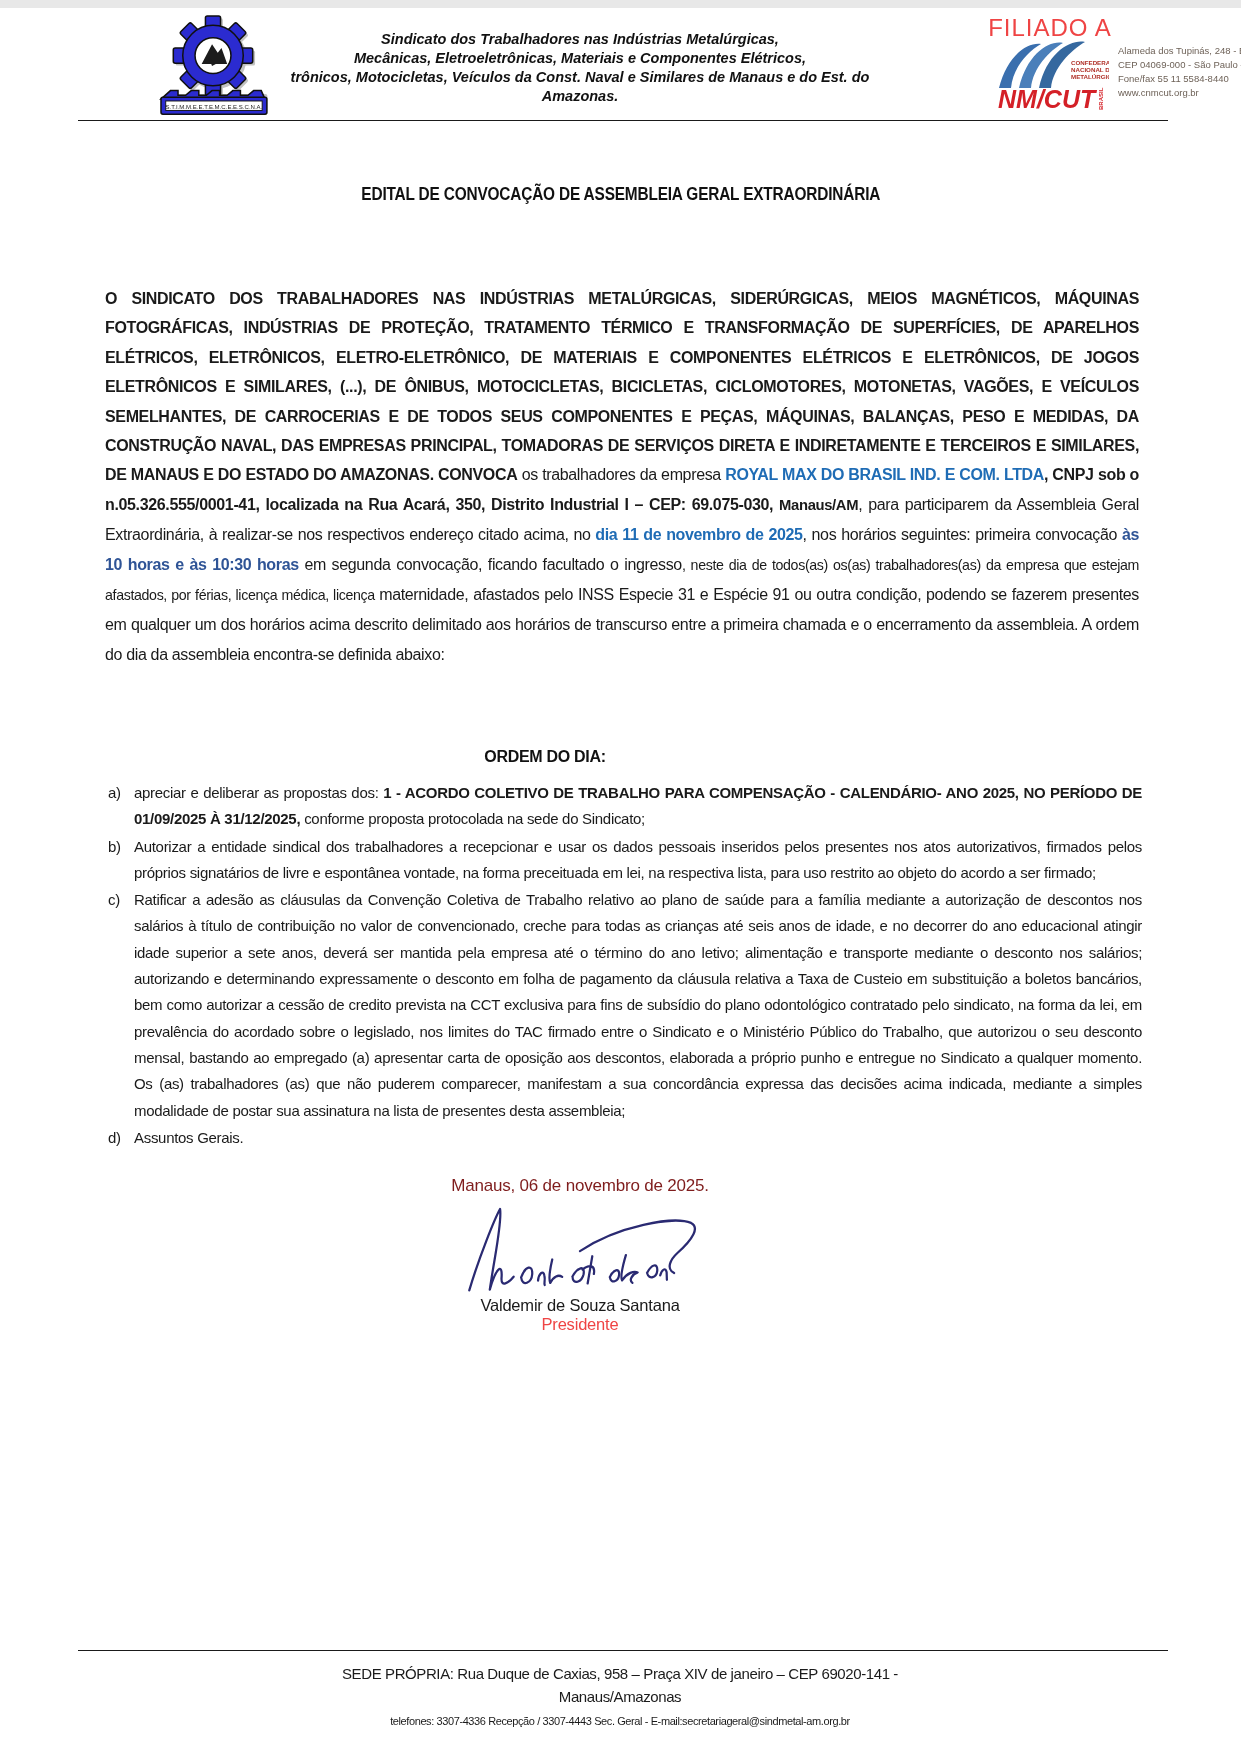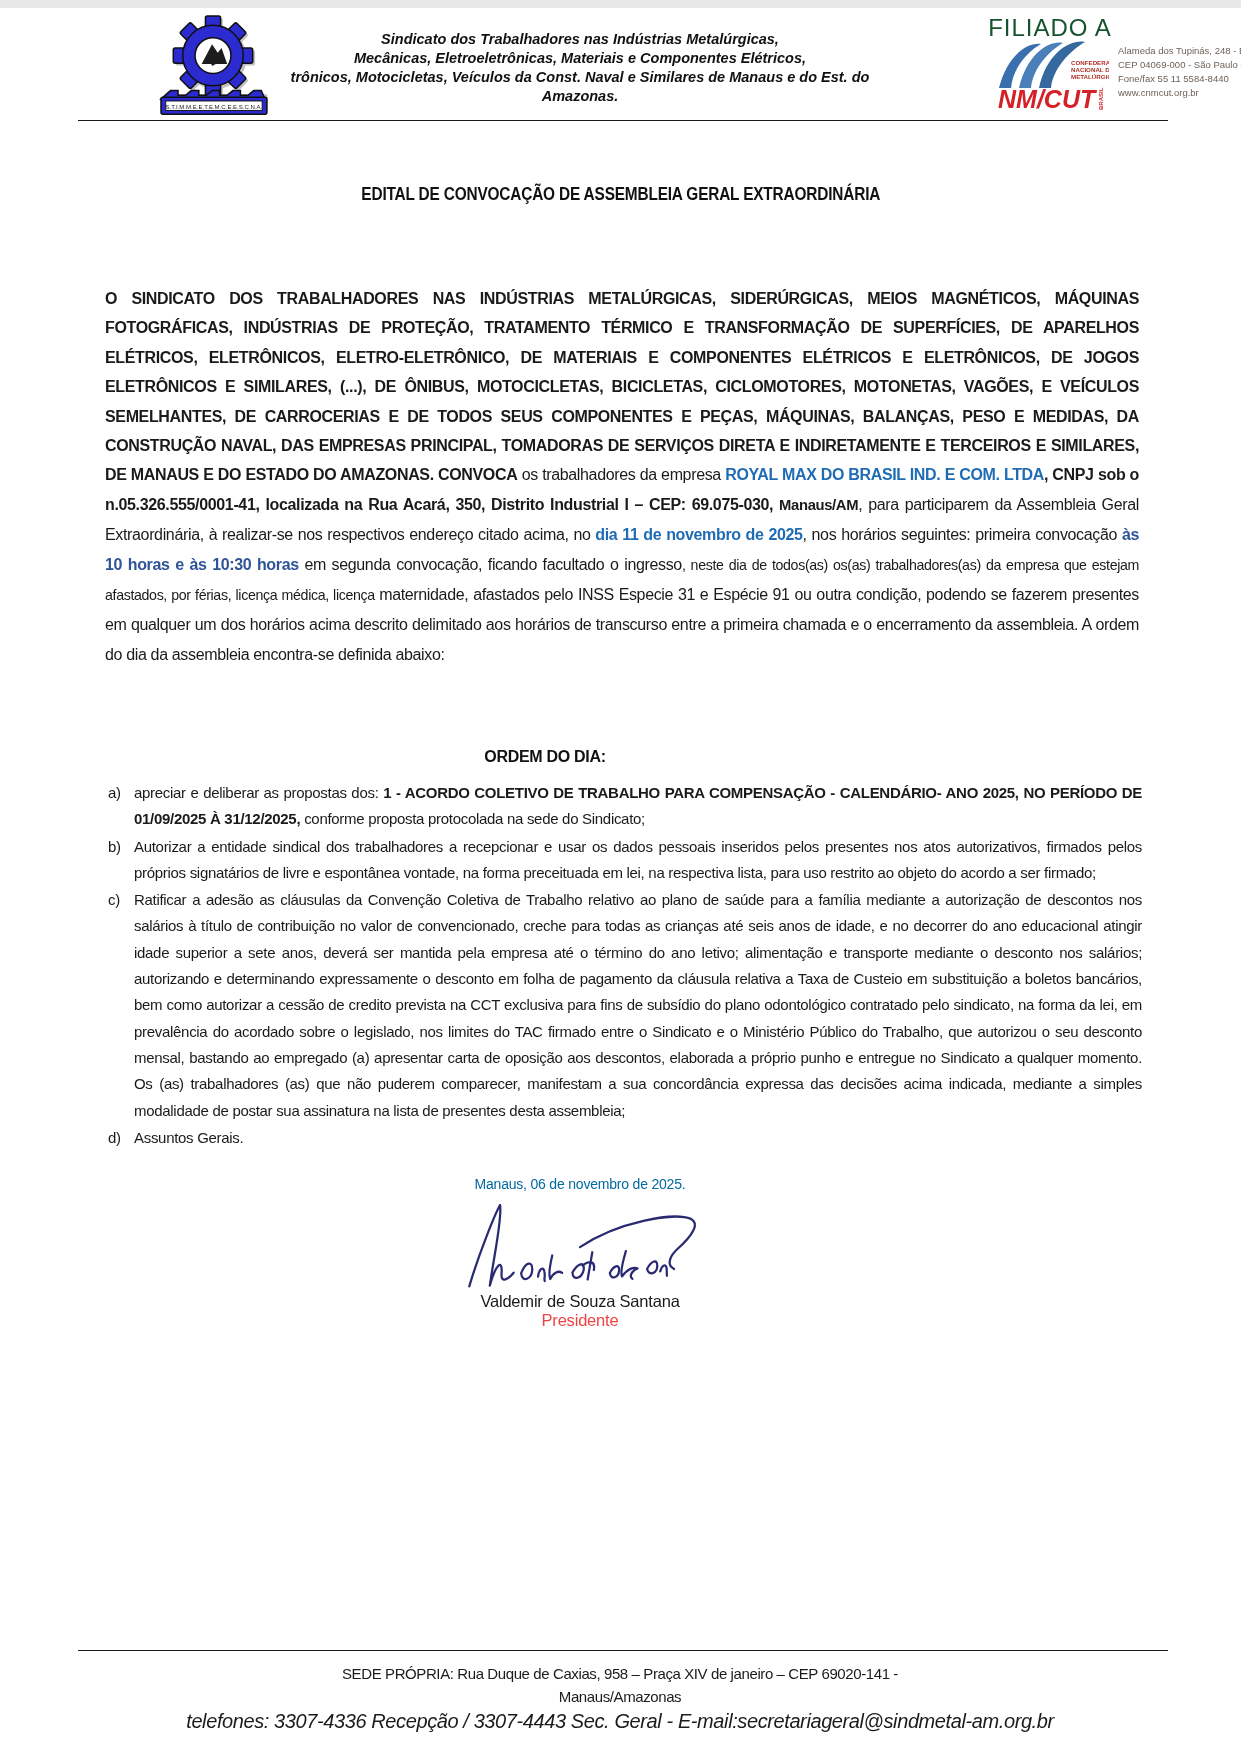--- a/index.html
+++ b/index.html
@@ -13,21 +13,21 @@
   
   .hdr-logo { position:absolute; left:138px; top:6px; width:150px; height:104px; }
   .hdr-center {
     position:absolute; left:260px; top:22px; width:640px;
     text-align:center; font-weight:bold; font-style:italic;
     font-size:14.5px; line-height:19px; color:#111;
   }
   .hdr-center .hdr-line { white-space:nowrap; }
   .filiado {
     position:absolute; left:975px; top:6px; width:150px; text-align:center;
-    font-size:24px; letter-spacing:1px; color:#14532d; font-weight:400;
+    font-size:24px; letter-spacing:1px; color:#ef4444; font-weight:400;
   }
   .cnm-logo { position:absolute; left:997px; top:30px; width:112px; height:76px; }
   .cnm-address {
     position:absolute; left:1118px; top:36px; width:130px;
     font-size:9.5px; line-height:14px; color:#6e6258; white-space:nowrap; overflow:hidden;
   }
   .hdr-rule { position:absolute; left:78px; top:112px; width:1090px; height:0; border-top:1.6px solid #1a1a1a; }
 
   
   .title-wrap { position:absolute; top:176px; left:0; width:1241px; text-align:center; }
@@ -58,32 +58,32 @@
     position:absolute; left:108px; top:772px; width:1034px;
     font-size:15px; line-height:26.3px; text-align:justify; color:#1a1a1a;
     letter-spacing:-0.3px;
   }
   .oitem { display:flex; align-items:flex-start; margin-bottom:1px; }
   .oitem .marker { flex:0 0 26px; }
   .oitem .itext { flex:1; }
 
   
   .closing { position:absolute; left:105px; top:1168px; width:950px; text-align:center; }
-  .date-line { font-size:14px; letter-spacing:-0.2px; color:#0369a1; }
+  .date-line { font-size:17px; letter-spacing:-0.2px; color:#7f1d1d; }
   .signature-svg { display:block; margin:2px auto -10px auto; width:280px; height:108px; transform:rotate(-2deg); }
   .signer-name { font-size:16.5px; letter-spacing:-0.2px; color:#1a1a1a; }
   .signer-role { font-size:16.5px; letter-spacing:-0.2px; color:#ef4444; }
 
   
   .ftr-rule { position:absolute; left:78px; top:1642px; width:1090px; height:0; border-top:1.4px solid #1a1a1a; }
   .footer {
     position:absolute; left:120px; top:1654px; width:1000px; text-align:center; color:#1b1b1b;
   }
   .ftr-addr { font-size:15px; line-height:23px; letter-spacing:-0.4px; }
-  .ftr-contact { font-size:20px; line-height:22px; letter-spacing:-0.4px; margin-top:2px;font-style:italic; }
+  .ftr-contact { font-size:11px; line-height:22px; letter-spacing:-0.4px; margin-top:2px; }
 </style>
 </head>
 <body>
 
 <div class="page">
 
   <svg class="hdr-logo" viewBox="0 0 150 110" aria-hidden="true">
 
     <g transform="translate(2.5,2.5)" fill="#9a9a9a" opacity="0.6">
       <circle cx="75" cy="44" r="33"></circle>

